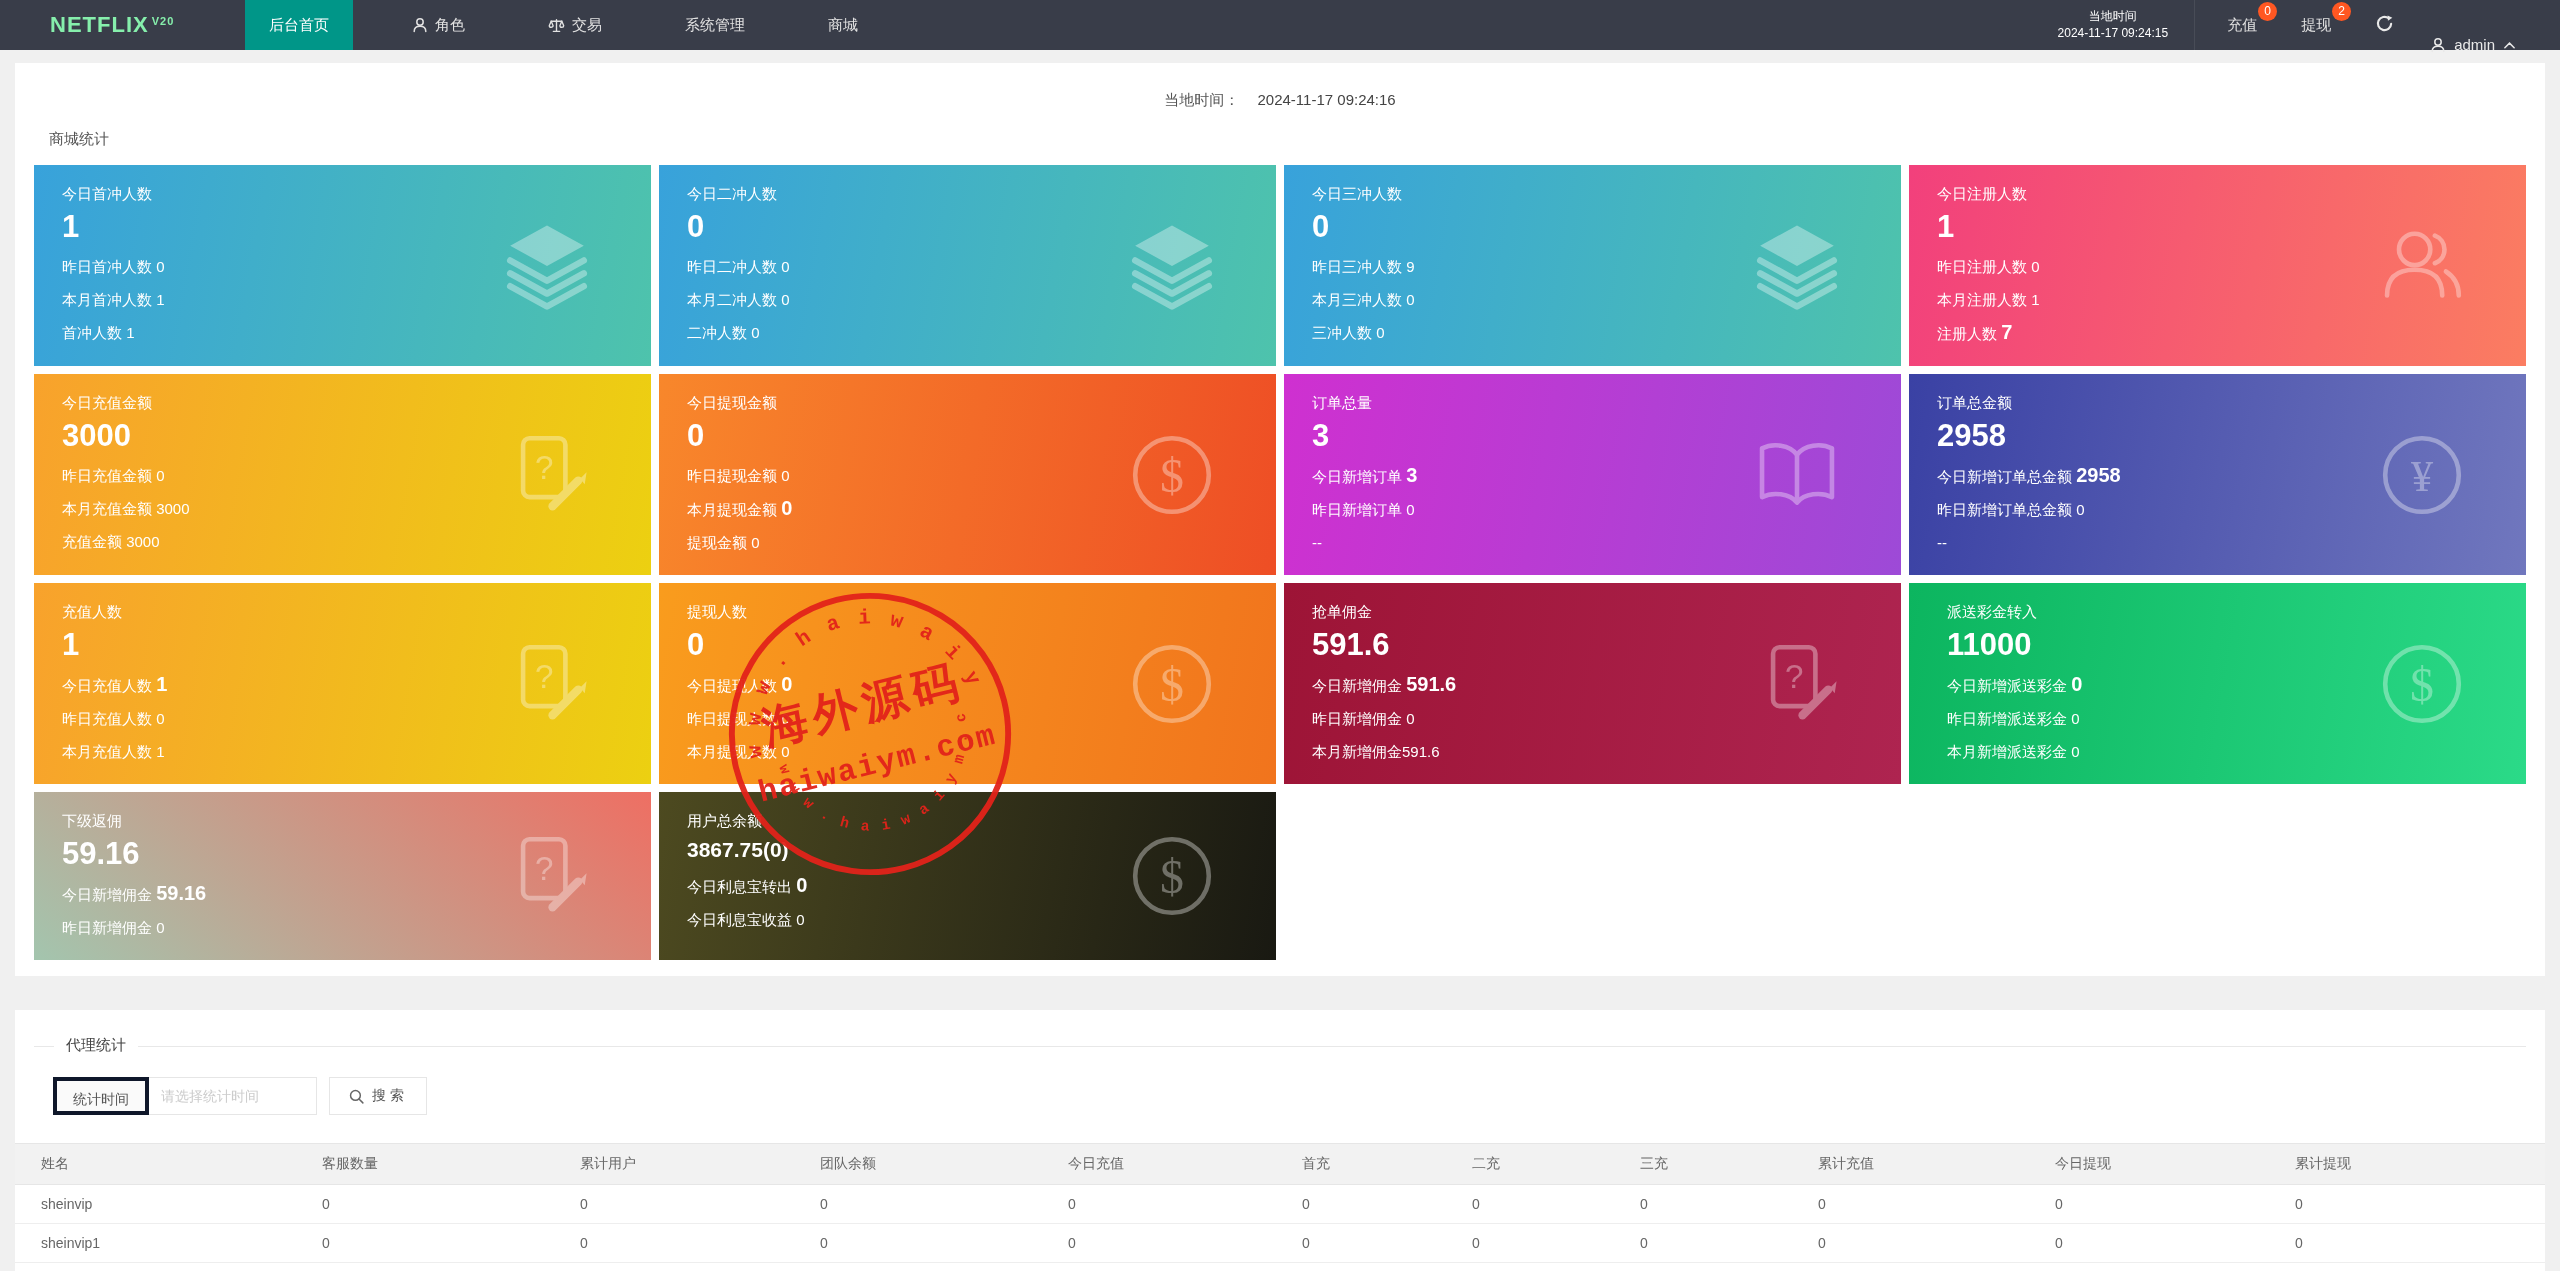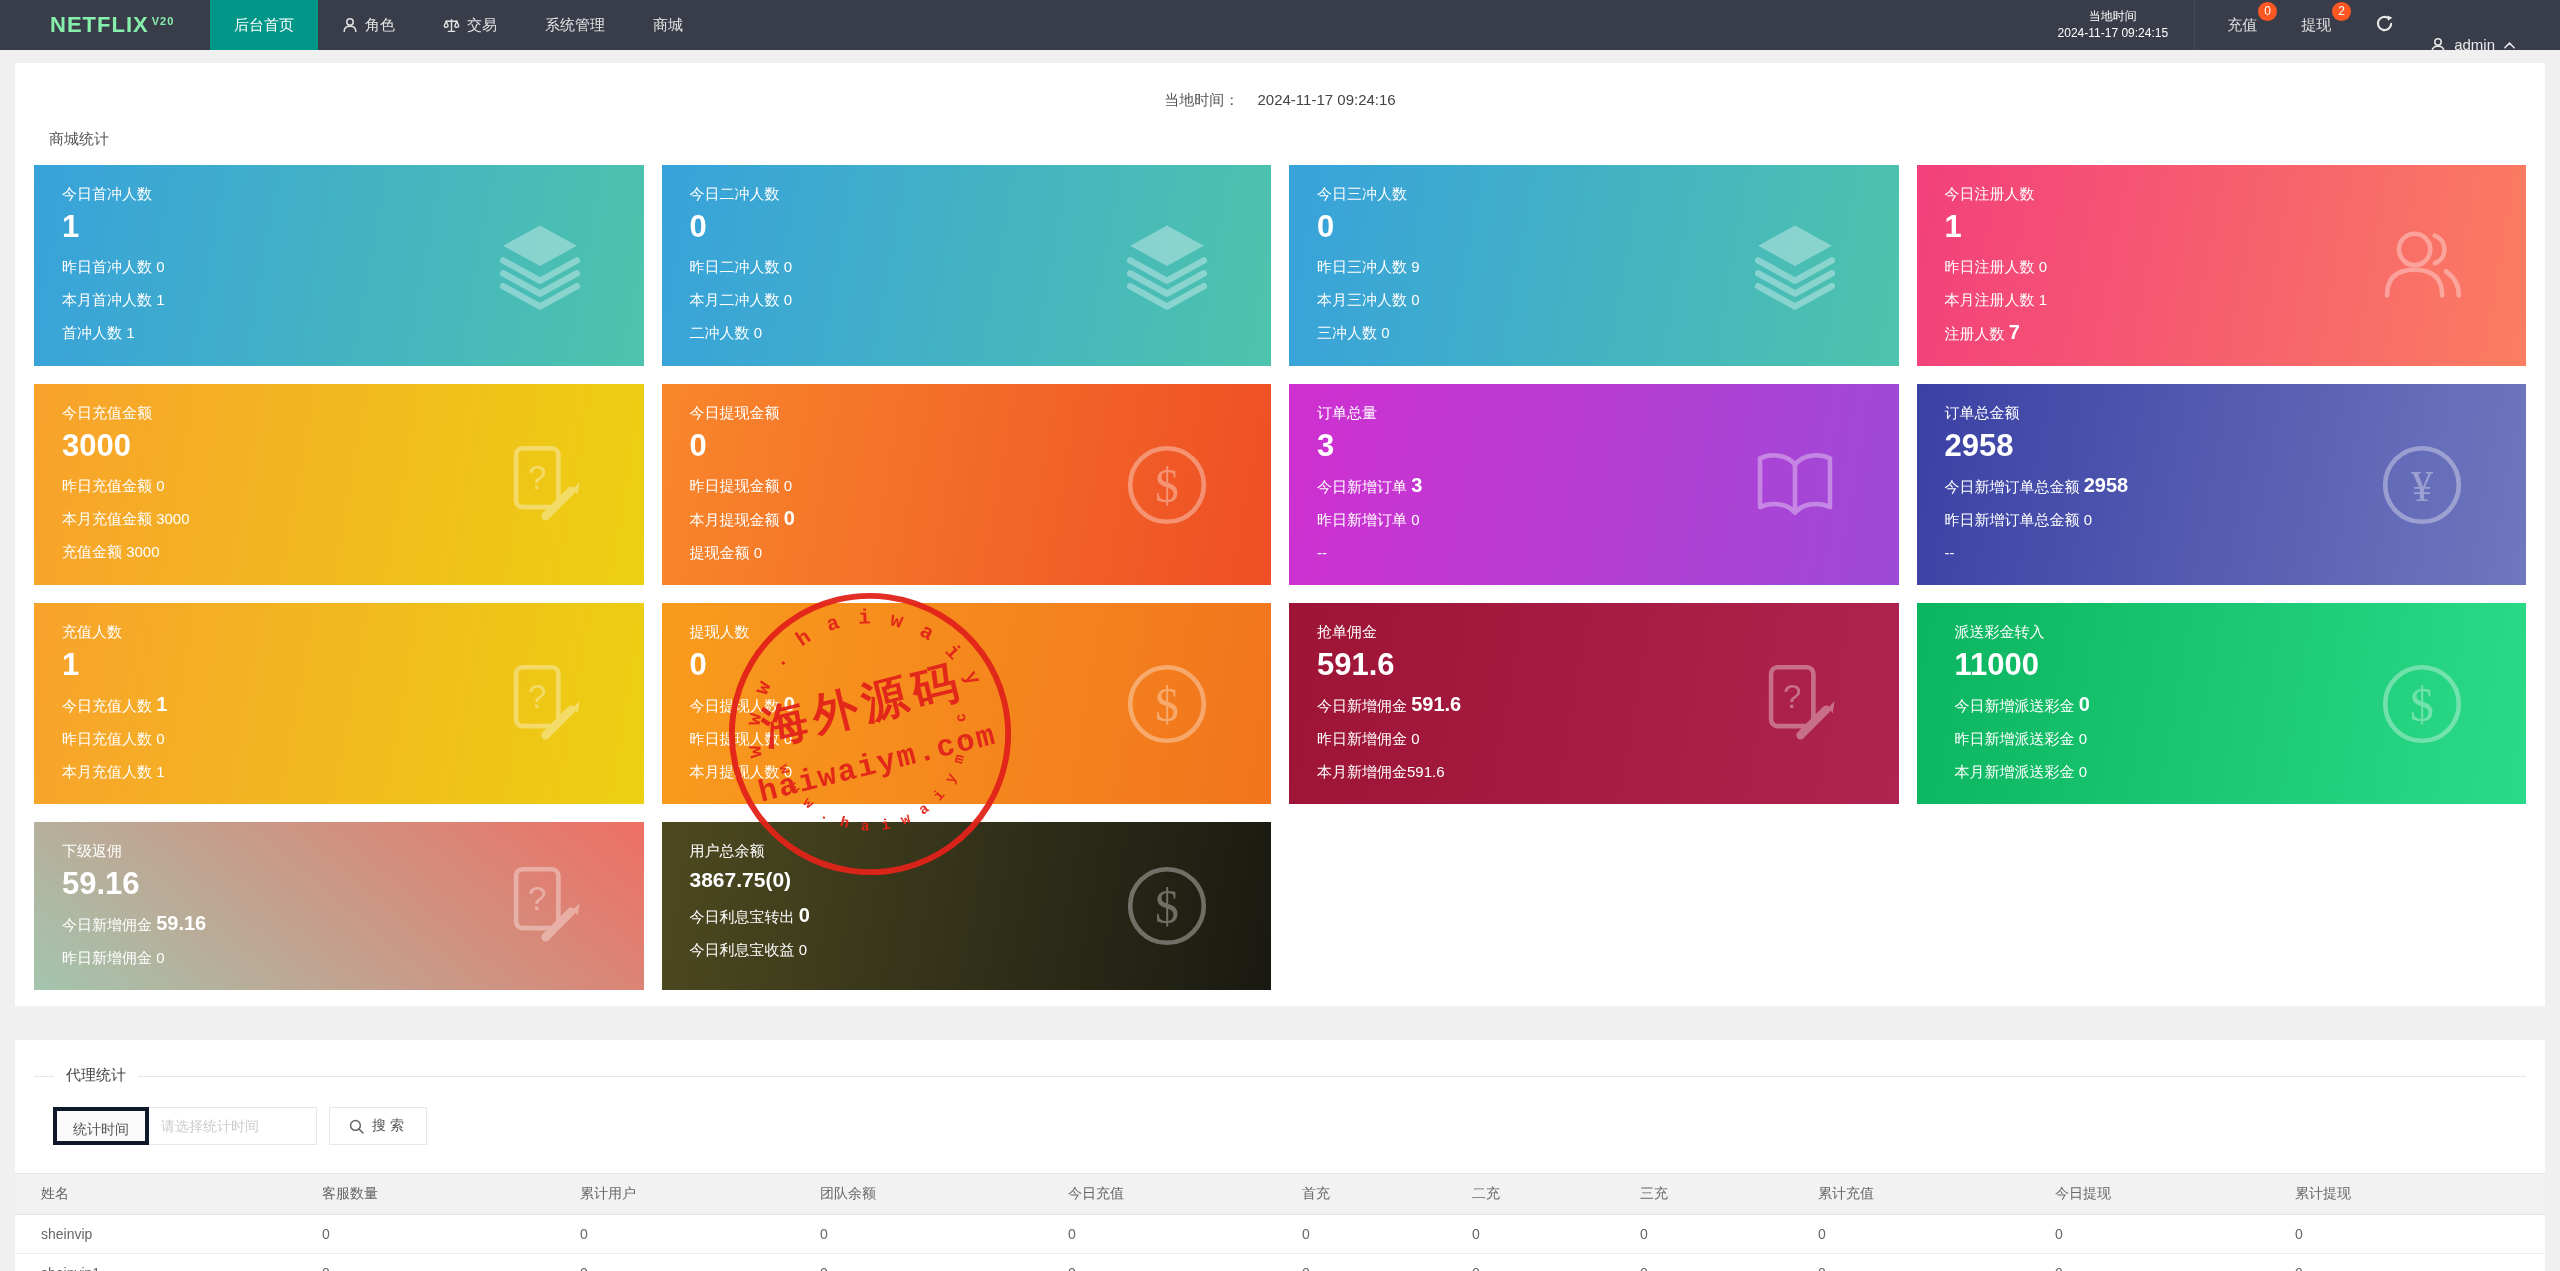--- a/index.html
+++ b/index.html
@@ -6,42 +6,42 @@
   body { font-family:"Liberation Sans","DejaVu Sans",sans-serif; background:#f0f0f0; }
   .screen { width:2560px; height:1271px; overflow:hidden; position:relative; background:#f0f0f0; }
 
   
   .navbar { height:50px; background:#393d49; display:flex; align-items:stretch; color:#eee; }
   .logo { width:210px; display:flex; align-items:center; padding-left:50px; color:#86efac;
           font-size:22px; font-weight:bold; letter-spacing:1px; }
   .logo sup { font-size:11px; font-weight:bold; margin-left:3px; transform:translateY(-4px); }
   .nav-menu { display:flex; align-items:stretch; }
   .nav-item { display:flex; align-items:center; gap:7px; padding:8px 24px; font-size:15px;
-              color:#e2e2e2; cursor:pointer; }
+              color:#e2e2e2; cursor:pointer;margin-left:35px; }
   .nav-item.active { background:#009688; color:#fff; }
   .nav-item svg { display:block; }
   .nav-right { margin-left:auto; display:flex; align-items:center; padding-right:30px; }
   .nav-time { text-align:center; font-size:12px; line-height:17px; color:#fff; padding:0 26px; }
   .nav-actions { display:flex; align-items:center; border-left:1px solid rgba(255,255,255,.08);
                  padding-left:10px; }
   .nav-action { position:relative; padding:0 22px; font-size:15px; color:#e2e2e2; cursor:pointer; }
   .badge { position:absolute; top:-14px; right:2px; min-width:19px; height:19px; border-radius:10px;
            background:#ff5722; color:#fff; font-size:12px; line-height:19px; text-align:center;
            padding:0 4px; }
   .nav-user { display:flex; align-items:center; gap:8px; font-size:15px; color:#e9e9e9;
               padding:0 14px; cursor:pointer;margin-top:39px; }
 
   
   .panel { background:#fff; margin:0 15px; }
   .panel-stats { margin-top:13px; padding-bottom:16px; }
   .local-time-line { text-align:center; padding-top:28px; font-size:15px; color:#555; }
   .local-time-line .val { margin-left:14px; color:#444; }
   .section-label { font-size:15px; color:#555; margin:20px 0 0 34px; }
 
-  .cards { display:grid; grid-template-columns:repeat(4,1fr); gap:18px; padding:16px 19px 0 19px; }
+  .cards { display:grid; grid-template-columns:repeat(4,1fr); gap:8px; padding:16px 19px 0 19px; }
   .stat-card { position:relative; color:#fff; padding:20px 28px 16px 28px; min-height:170px; overflow:hidden; }
   .card-title { font-size:15px; }
   .card-big { font-size:31px; font-weight:bold; line-height:42px; margin:2px 0 2px 0; }
   .card-big.small { font-size:21px; line-height:34px; }
   .card-line { font-size:15px; line-height:33px; white-space:pre; }
   .card-line b { font-size:20px; font-weight:bold; }
   .card-icon { position:absolute; right:58px; top:50%; transform:translateY(-50%);
                width:92px; height:92px; opacity:.35; }
   .row4 { min-height:140px; }
 

